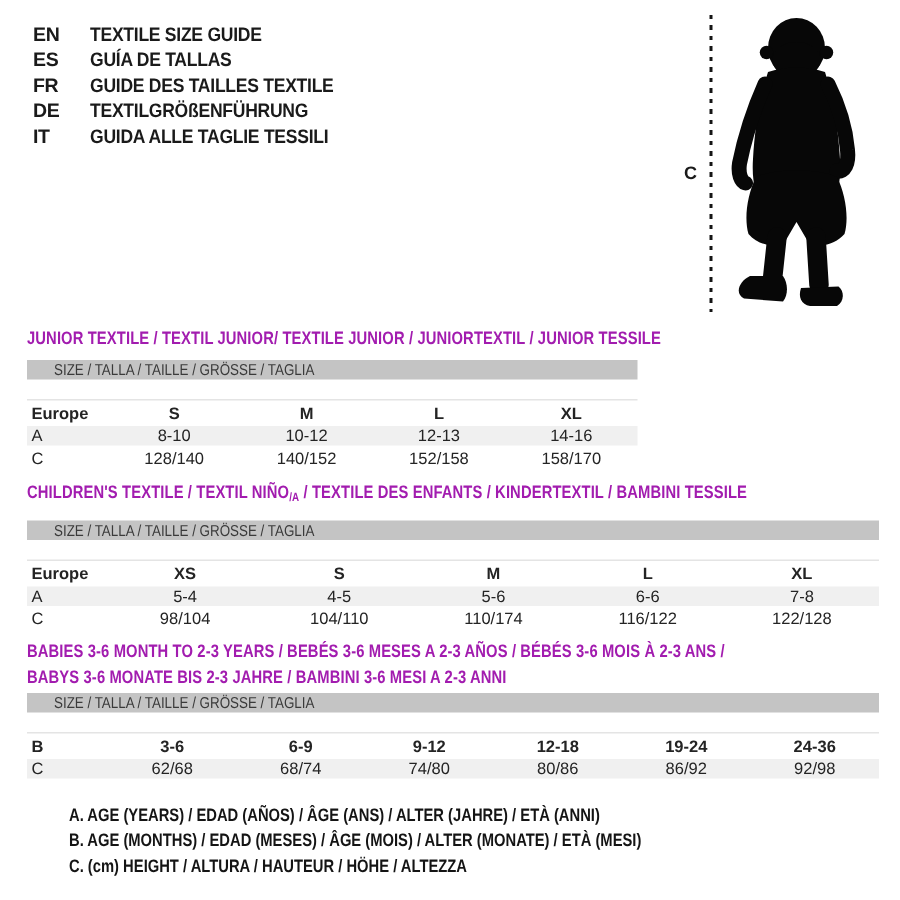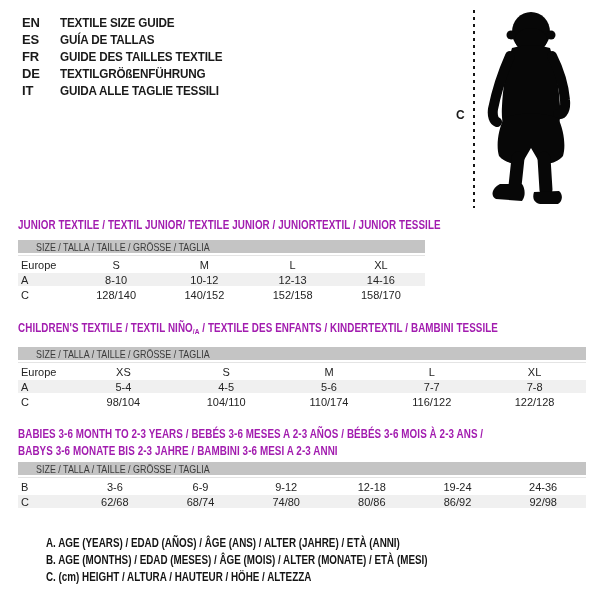--- a/index.html
+++ b/index.html
@@ -28,21 +28,21 @@
   
   .sec-title { position:absolute; left:18px; font-weight:bold; font-size:12px; color:#a21caf; line-height:17px; }
   .sec-title .sqx { letter-spacing:0.1px; }
   sub.tsub { font-size:8px; vertical-align:-2px; }
 
   
   .tbl { position:absolute; left:18px; }
   .size-bar { background:#c4c4c4; height:13px; display:flex; align-items:center; padding-left:18px; }
   .size-bar span { font-size:10.5px; color:#3a3a3a; }
   .trow { display:grid; align-items:center; font-size:11px; color:#242424; height:17px; }
-  .trow.head { border-top:1px solid #e4e4e4; margin-top:2px; }
+  .trow.head { border-top:1px solid #e4e4e4; margin-top:13px;font-weight:bold; }
   .trow.band { background:#f0f0f0; height:13px; }
   .cols-j { grid-template-columns:54px repeat(4,1fr); }
   .cols-c { grid-template-columns:54px repeat(5,1fr); }
   .cols-b { grid-template-columns:54px repeat(6,1fr); }
   .cl { text-align:left; padding-left:3px; }
   .cc { text-align:center; }
 
   .footnotes { position:absolute; left:18px; top:535px;margin-left:28px; }
   .footnote { font-weight:bold; font-size:12px; line-height:17px; color:#141414; }
 </style>
@@ -138,21 +138,21 @@
       <span class="cc">S</span>
       <span class="cc">M</span>
       <span class="cc">L</span>
       <span class="cc">XL</span>
     </div>
     <div class="trow band cols-c">
       <span class="cl">A</span>
       <span class="cc">5-4</span>
       <span class="cc">4-5</span>
       <span class="cc">5-6</span>
-      <span class="cc">7-7</span>
+      <span class="cc">6-6</span>
       <span class="cc">7-8</span>
     </div>
     <div class="trow cols-c">
       <span class="cl">C</span>
       <span class="cc">98/104</span>
       <span class="cc">104/110</span>
       <span class="cc">110/174</span>
       <span class="cc">116/122</span>
       <span class="cc">122/128</span>
     </div>

